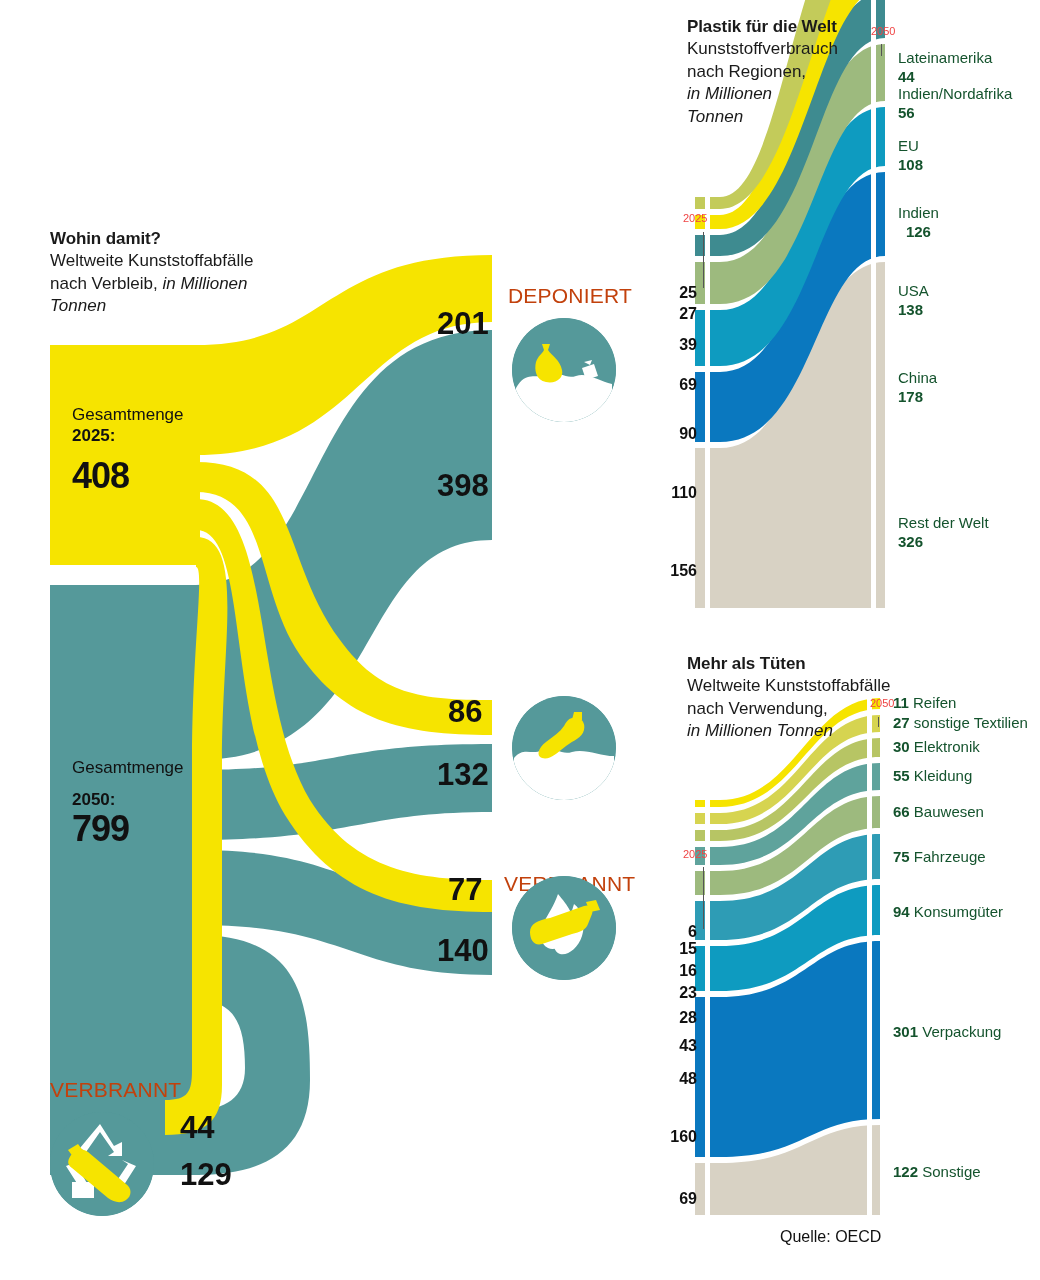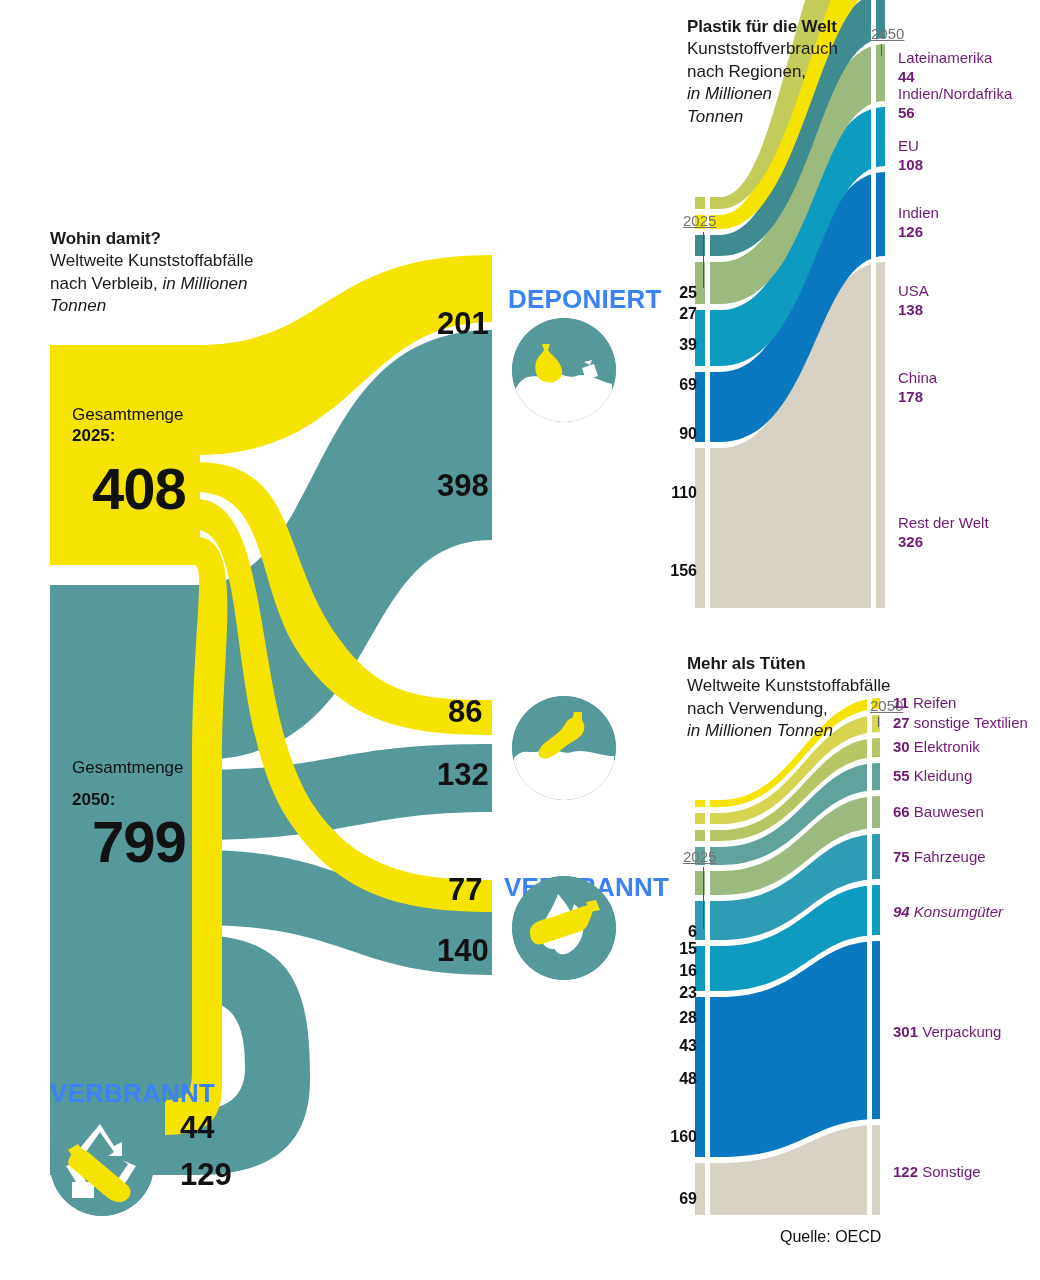--- a/index.html
+++ b/index.html
@@ -15,34 +15,34 @@
   
   .hl{position:absolute;line-height:1.32;}
   .hl .t1{font-weight:bold;font-size:17px;letter-spacing:-0.1px;}
   .hl .t2{font-size:17px;}
   .hl .t3{font-size:17px;font-style:italic;}
 
   
   #left-sankey{position:absolute;left:0;top:0;width:670px;height:1280px;}
 
   .snum{position:absolute;font-weight:bold;color:#111;}
-  .snum.big{font-size:58px;letter-spacing:-1px;margin-left:20px;}
+  .snum.big{font-size:36px;letter-spacing:-1px;}
   .snum.mid{font-size:31px;}
   .snum.lbl{font-size:17px;font-weight:normal;}
   .snum.lblb{font-size:17px;font-weight:bold;}
 
-  .cat{position:absolute;font-weight:bold;font-size:26px;letter-spacing:0.2px;color:#3b82f6;}
+  .cat{position:absolute;font-weight:normal;font-size:21px;letter-spacing:0.2px;color:#c2410c;}
 
   .icon-circle{position:absolute;border-radius:50%;background:#55999a;overflow:hidden;}
 
   
   .rnum{position:absolute;font-weight:bold;font-size:16px;color:#111;text-align:right;}
-  .rlab{position:absolute;font-size:15px;color:#701a75;line-height:1.25;white-space:nowrap;}
+  .rlab{position:absolute;font-size:15px;color:#14532d;line-height:1.25;white-space:nowrap;}
   .rlab b{font-weight:bold;}
-  .yearlab{position:absolute;font-size:15px;color:#737373;text-decoration:underline;}
+  .yearlab{position:absolute;font-size:11px;color:#ef4444;}
   .tickline{position:absolute;background:#555;width:1px;}
 
   .src{position:absolute;font-size:16px;color:#111;}
 </style>
 </head>
 <body>
 
 <div id="left-sankey">
 
   <svg width="670" height="1280" viewBox="0 0 670 1280">
@@ -219,21 +219,21 @@
     <b>44</b>
   </div>
   <div class="rlab" style="left:233px;top:85px;">
     <span>Indien/Nordafrika</span><br>
     <b>56</b>
   </div>
   <div class="rlab" style="left:233px;top:137px;">
     <span>EU</span><br>
     <b>108</b>
   </div>
-  <div class="rlab" style="left:233px;top:204px;">
+  <div class="rlab" style="left:233px;top:204px;text-align:center;">
     <span>Indien</span><br>
     <b>126</b>
   </div>
   <div class="rlab" style="left:233px;top:282px;">
     <span>USA</span><br>
     <b>138</b>
   </div>
   <div class="rlab" style="left:233px;top:369px;">
     <span>China</span><br>
     <b>178</b>
@@ -308,21 +308,21 @@
   </div>
   <div class="rlab" style="left:228px;top:122px;">
     <b>55</b> <span>Kleidung</span>
   </div>
   <div class="rlab" style="left:228px;top:158px;">
     <b>66</b> <span>Bauwesen</span>
   </div>
   <div class="rlab" style="left:228px;top:203px;">
     <b>75</b> <span>Fahrzeuge</span>
   </div>
-  <div class="rlab" style="left:228px;top:258px;font-style:italic;">
+  <div class="rlab" style="left:228px;top:258px;">
     <b>94</b> <span>Konsumgüter</span>
   </div>
   <div class="rlab" style="left:228px;top:378px;">
     <b>301</b> <span>Verpackung</span>
   </div>
   <div class="rlab" style="left:228px;top:518px;">
     <b>122</b> <span>Sonstige</span>
   </div>
 </div>
 

